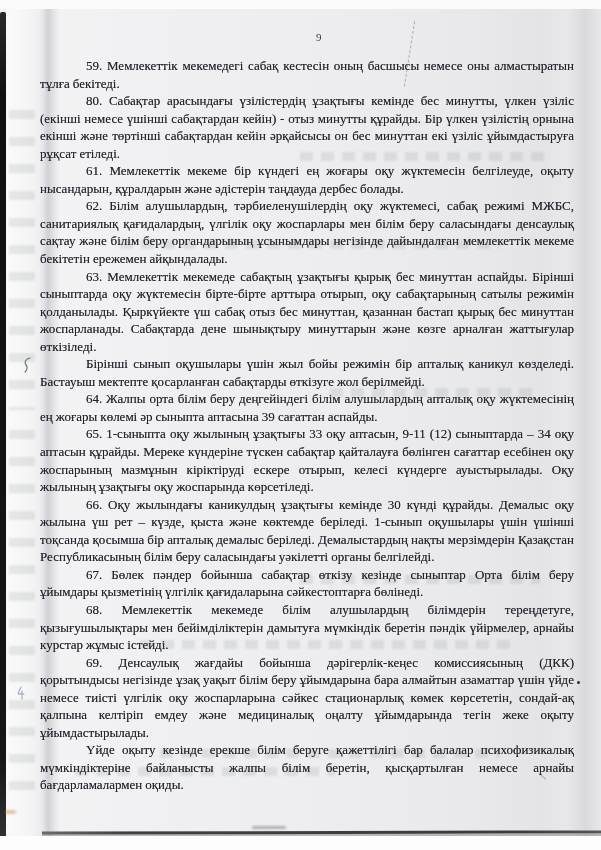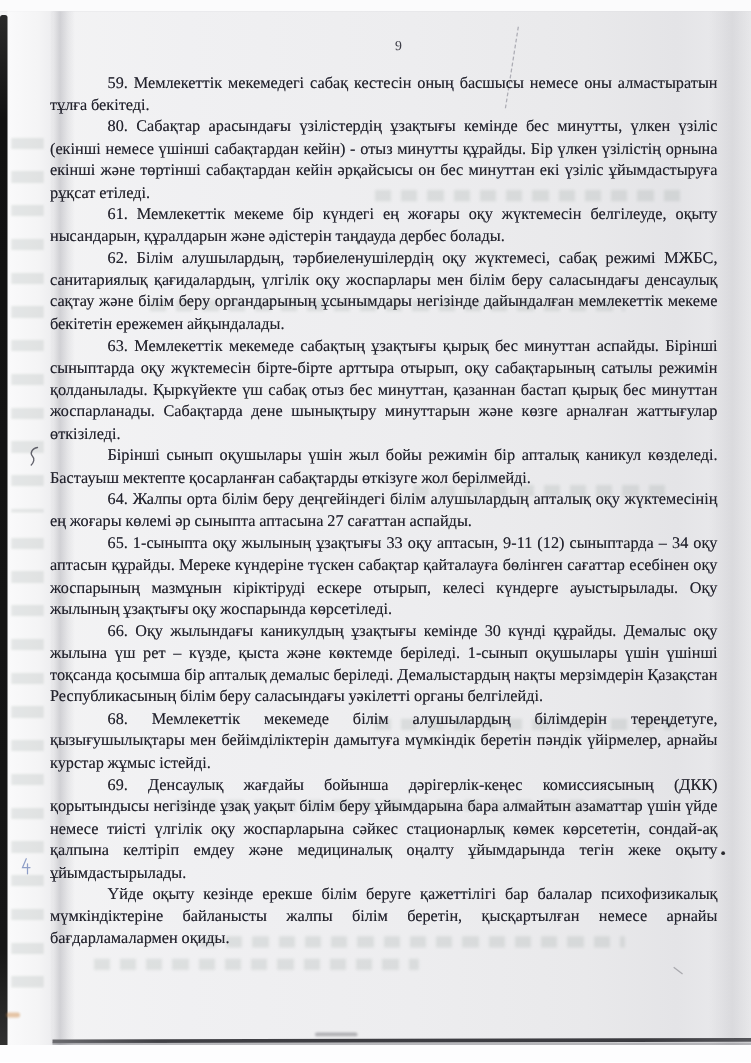--- a/index.html
+++ b/index.html
@@ -135,21 +135,22 @@
   <div class="tiny-mark"></div>
 
   <div class="page-number">9</div>
   <div class="text-block">
       <p>59. Мемлекеттік мекемедегі сабақ кестесін оның басшысы немесе оны алмастыратын тұлға бекітеді.</p>
       <p>80. Сабақтар арасындағы үзілістердің ұзақтығы кемінде бес минутты, үлкен үзіліс (екінші немесе үшінші сабақтардан кейін) - отыз минутты құрайды. Бір үлкен үзілістің орнына екінші және төртінші сабақтардан кейін әрқайсысы он бес минуттан екі үзіліс ұйымдастыруға рұқсат етіледі.</p>
       <p>61. Мемлекеттік мекеме бір күндегі ең жоғары оқу жүктемесін белгілеуде, оқыту нысандарын, құралдарын және әдістерін таңдауда дербес болады.</p>
       <p>62. Білім алушылардың, тәрбиеленушілердің оқу жүктемесі, сабақ режимі МЖБС, санитариялық қағидалардың, үлгілік оқу жоспарлары мен білім беру саласындағы денсаулық сақтау және білім беру органдарының ұсынымдары негізінде дайындалған мемлекеттік мекеме бекітетін ережемен айқындалады.</p>
       <p>63. Мемлекеттік мекемеде сабақтың ұзақтығы қырық бес минуттан аспайды. Бірінші сыныптарда оқу жүктемесін бірте-бірте арттыра отырып, оқу сабақтарының сатылы режимін қолданылады. Қыркүйекте үш сабақ отыз бес минуттан, қазаннан бастап қырық бес минуттан жоспарланады. Сабақтарда дене шынықтыру минуттарын және көзге арналған жаттығулар өткізіледі.</p>
       <p>Бірінші сынып оқушылары үшін жыл бойы режимін бір апталық каникул көзделеді. Бастауыш мектепте қосарланған сабақтарды өткізуге жол берілмейді.</p>
-      <p>64. Жалпы орта білім беру деңгейіндегі білім алушылардың апталық оқу жүктемесінің ең жоғары көлемі әр сыныпта аптасына 27 сағаттан аспайды.</p>
+      <p>64. Жалпы орта білім беру деңгейіндегі білім алушылардың апталық оқу жүктемесінің ең жоғары көлемі әр сыныпта аптасына 39 сағаттан аспайды.</p>
       <p>65. 1-сыныпта оқу жылының ұзақтығы 33 оқу аптасын, 9-11 (12) сыныптарда – 34 оқу аптасын құрайды. Мереке күндеріне түскен сабақтар қайталауға бөлінген сағаттар есебінен оқу жоспарының мазмұнын кіріктіруді ескере отырып, келесі күндерге ауыстырылады. Оқу жылының ұзақтығы оқу жоспарында көрсетіледі.</p>
       <p>66. Оқу жылындағы каникулдың ұзақтығы кемінде 30 күнді құрайды. Демалыс оқу жылына үш рет – күзде, қыста және көктемде беріледі. 1-сынып оқушылары үшін үшінші тоқсанда қосымша бір апталық демалыс беріледі. Демалыстардың нақты мерзімдерін Қазақстан Республикасының білім беру саласындағы уәкілетті органы белгілейді.</p>
+      <p>67. Бөлек пәндер бойынша сабақтар өткізу кезінде сыныптар Орта білім беру ұйымдары қызметінің үлгілік қағидаларына сәйкестоптарға бөлінеді.</p>
       <p>68. Мемлекеттік мекемеде білім алушылардың білімдерін тереңдетуге, қызығушылықтары мен бейімділіктерін дамытуға мүмкіндік беретін пәндік үйірмелер, арнайы курстар жұмыс істейді.</p>
       <p>69. Денсаулық жағдайы бойынша дәрігерлік-кеңес комиссиясының (ДКК) қорытындысы негізінде ұзақ уақыт білім беру ұйымдарына бара алмайтын азаматтар үшін үйде немесе тиісті үлгілік оқу жоспарларына сәйкес стационарлық көмек көрсететін, сондай-ақ қалпына келтіріп емдеу және медициналық оңалту ұйымдарында тегін жеке оқыту ұйымдастырылады.</p>
       <p>Үйде оқыту кезінде ерекше білім беруге қажеттілігі бар балалар психофизикалық мүмкіндіктеріне байланысты жалпы білім беретін, қысқартылған немесе арнайы бағдарламалармен оқиды.</p>
     </div>
 
 </div>
 
 </body></html>

